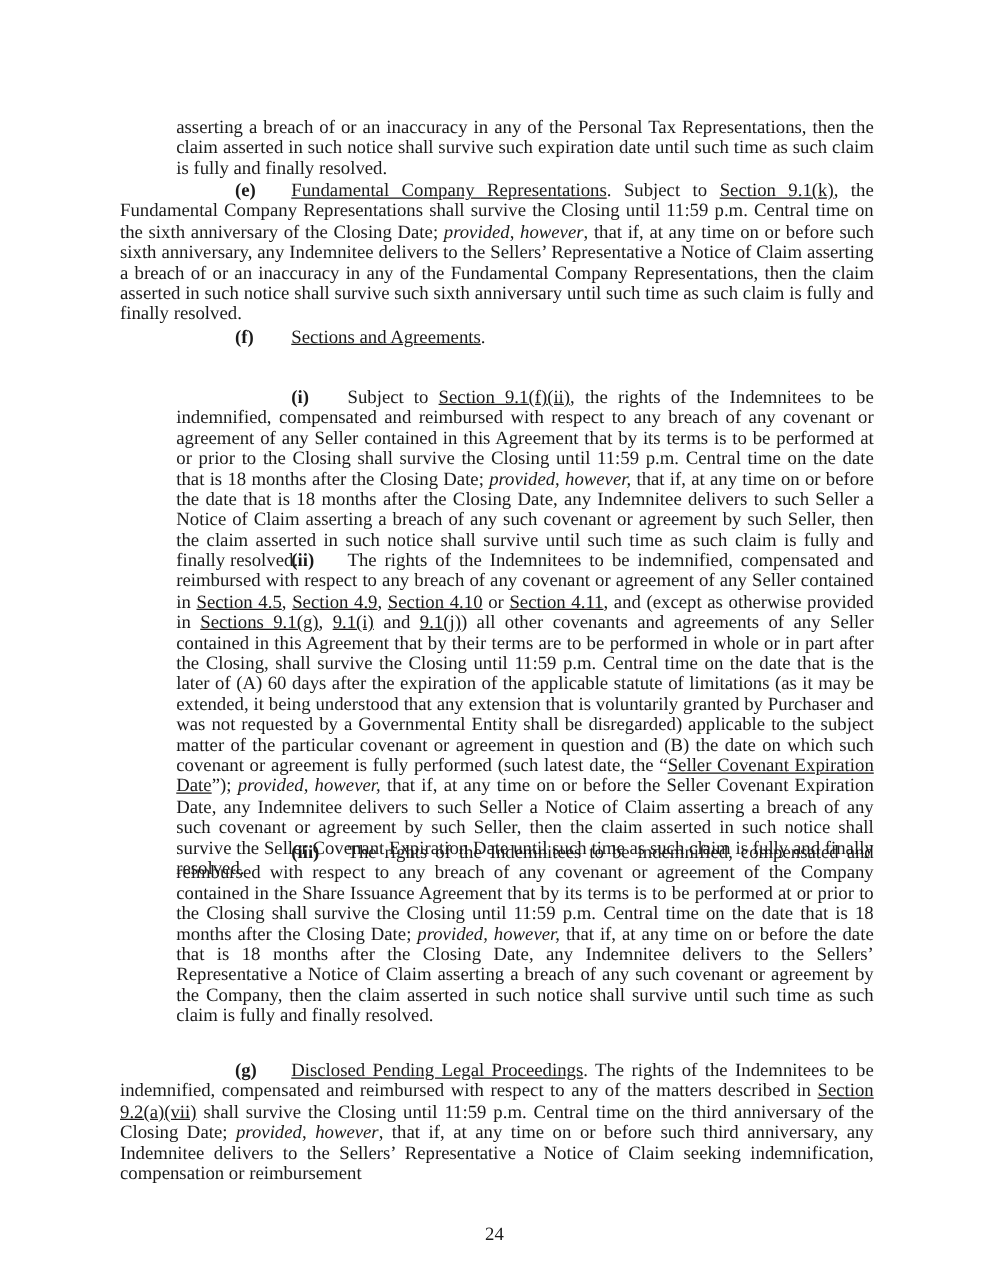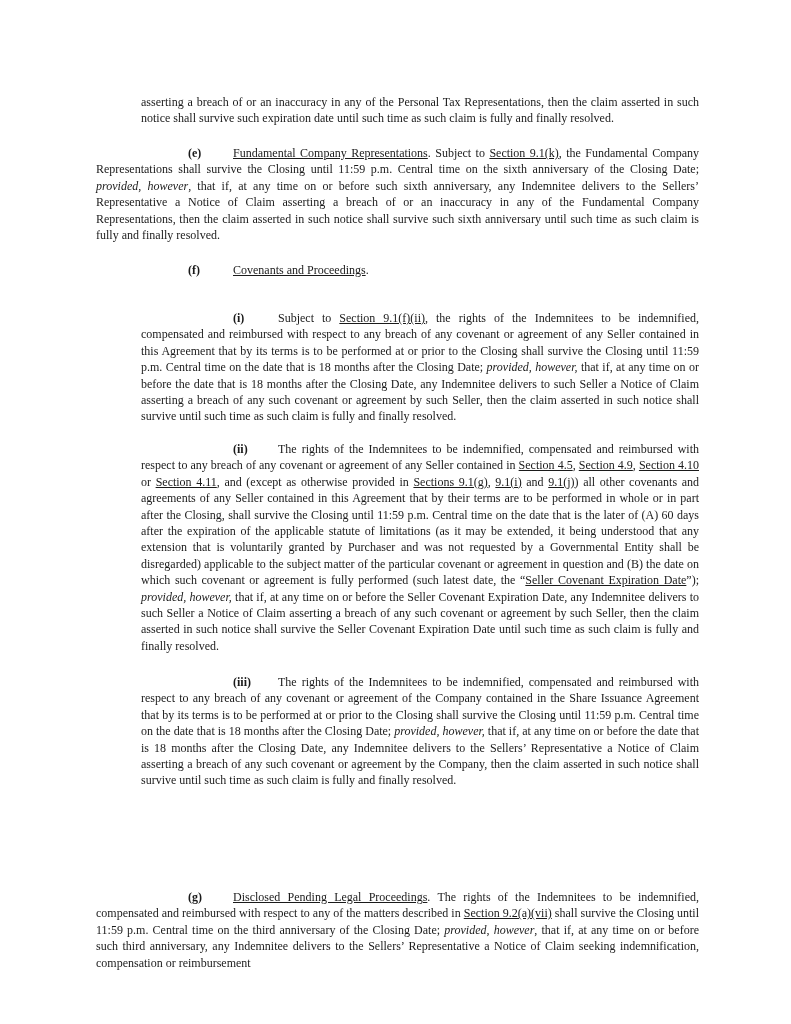--- a/index.html
+++ b/index.html
@@ -1,20 +1,20 @@
 <!DOCTYPE html>
 <html><head>
   <meta charset="utf-8">
   <style>
     html, body { margin: 0; padding: 0; background: #ffffff; }
     body { width: 791px; height: 1024px; position: relative; overflow: hidden; }
     .page {
       position: absolute; left: 0; top: 0; width: 791px; height: 844px;
       font-family: "Liberation Serif", serif; color: #1a1a1a;
-      font-size: 12px; line-height: 16.4px;
+      font-size: 15px; line-height: 16.4px;
     }
     .p { position: absolute; text-align: justify; margin: 0; }
     .full { left: 96px; width: 603px; }
     .ind { left: 141px; width: 558px; }
     .u { text-decoration: underline; }
     .i { font-style: italic; margin-top: 23px; }
     .lead1 { padding-left: 92px; }
     .lead2 { padding-left: 92px; }
     .label { display: inline-block; font-weight: bold; }
     .page-number { position: absolute; left: 0; width: 791px; text-align: center; top: 980px; }
@@ -26,32 +26,33 @@
 
   <p class="p ind" style="top:94px;">
     <span>asserting a breach of or an inaccuracy in any of the Personal Tax Representations, then the claim asserted in such notice shall survive such expiration date until such time as such claim is fully and finally resolved.</span>
   </p>
 
   <p class="p full" style="top:145px;">
     <span class="lead1"></span><span class="label" style="width:45px;">(e)</span><span class="u">Fundamental Company Representations</span><span>.  Subject to </span><span class="u">Section 9.1(k)</span><span>, the Fundamental Company Representations shall survive the Closing until 11:59 p.m. Central time on the sixth anniversary of the Closing Date; </span><span class="i">provided</span><span>, </span><span class="i">however</span><span>, that if, at any time on or before such sixth anniversary, any Indemnitee delivers to the Sellers’ Representative a Notice of Claim asserting a breach of or an inaccuracy in any of the Fundamental Company Representations, then the claim asserted in such notice shall survive such sixth anniversary until such time as such claim is fully and finally resolved.</span>
   </p>
 
   <p class="p full" style="top:262px;">
-    <span class="lead1"></span><span class="label" style="width:45px;">(f)</span><span class="u">Covenants and Proceedings</span><span>.</span>
+    <span class="lead1"></span><span class="label" style="width:45px;">(f)</span><span class="u">Sections and Agreements</span><span>.</span>
   </p>
 
   <p class="p ind" style="top:310px;">
     <span class="lead2"></span><span class="label" style="width:45px;">(i)</span><span>Subject to </span><span class="u">Section 9.1(f)(ii)</span><span>, the rights of the Indemnitees to be indemnified, compensated and reimbursed with respect to any breach of any covenant or agreement of any Seller contained in this Agreement that by its terms is to be performed at or prior to the Closing shall survive the Closing until 11:59 p.m. Central time on the date that is 18 months after the Closing Date; </span><span class="i">provided, however,</span><span> that if, at any time on or before the date that is 18 months after the Closing Date, any Indemnitee delivers to such Seller a Notice of Claim asserting a breach of any such covenant or agreement by such Seller, then the claim asserted in such notice shall survive until such time as such claim is fully and finally resolved.</span>
   </p>
 
   <p class="p ind" style="top:441px;">
     <span class="lead2"></span><span class="label" style="width:45px;">(ii)</span><span>The rights of the Indemnitees to be indemnified, compensated and reimbursed with respect to any breach of any covenant or agreement of any Seller contained in </span><span class="u">Section 4.5</span><span>, </span><span class="u">Section 4.9</span><span>, </span><span class="u">Section 4.10</span><span> or </span><span class="u">Section 4.11</span><span>, and (except as otherwise provided in </span><span class="u">Sections 9.1(g)</span><span>, </span><span class="u">9.1(i)</span><span> and </span><span class="u">9.1(j)</span><span>) all other covenants and agreements of any Seller contained in this Agreement that by their terms are to be performed in whole or in part after the Closing, shall survive the Closing until 11:59 p.m. Central time on the date that is the later of (A) 60 days after the expiration of the applicable statute of limitations (as it may be extended, it being understood that any extension that is voluntarily granted by Purchaser and was not requested by a Governmental Entity shall be disregarded) applicable to the subject matter of the particular covenant or agreement in question and (B) the date on which such covenant or agreement is fully performed (such latest date, the “</span><span class="u">Seller Covenant Expiration Date</span><span>”); </span><span class="i">provided, however,</span><span> that if, at any time on or before the Seller Covenant Expiration Date, any Indemnitee delivers to such Seller a Notice of Claim asserting a breach of any such covenant or agreement by such Seller, then the claim asserted in such notice shall survive the Seller Covenant Expiration Date until such time as such claim is fully and finally resolved.</span>
   </p>
 
   <p class="p ind" style="top:674px;">
     <span class="lead2"></span><span class="label" style="width:45px;">(iii)</span><span>The rights of the Indemnitees to be indemnified, compensated and reimbursed with respect to any breach of any covenant or agreement of the Company contained in the Share Issuance Agreement that by its terms is to be performed at or prior to the Closing shall survive the Closing until 11:59 p.m. Central time on the date that is 18 months after the Closing Date; </span><span class="i">provided, however,</span><span> that if, at any time on or before the date that is 18 months after the Closing Date, any Indemnitee delivers to the Sellers’ Representative a Notice of Claim asserting a breach of any such covenant or agreement by the Company, then the claim asserted in such notice shall survive until such time as such claim is fully and finally resolved.</span>
   </p>
 
-  <p class="p full" style="top:889px;font-family:Liberation Serif, serif;">
+  <p class="p full" style="top:849px;font-family:Liberation Serif, serif;">
     <span class="lead1"></span><span class="label" style="width:45px;">(g)</span><span class="u">Disclosed Pending Legal Proceedings</span><span>.  The rights of the Indemnitees to be indemnified, compensated and reimbursed with respect to any of the matters described in </span><span class="u">Section 9.2(a)(vii)</span><span> shall survive the Closing until 11:59 p.m. Central time on the third anniversary of the Closing Date; </span><span class="i">provided</span><span>, </span><span class="i">however</span><span>, that if, at any time on or before such third anniversary, any Indemnitee delivers to the Sellers’ Representative a Notice of Claim seeking indemnification, compensation or reimbursement</span>
   </p>
 
+  <div class="page-number">24</div>
 </div>
 
 </body></html>

